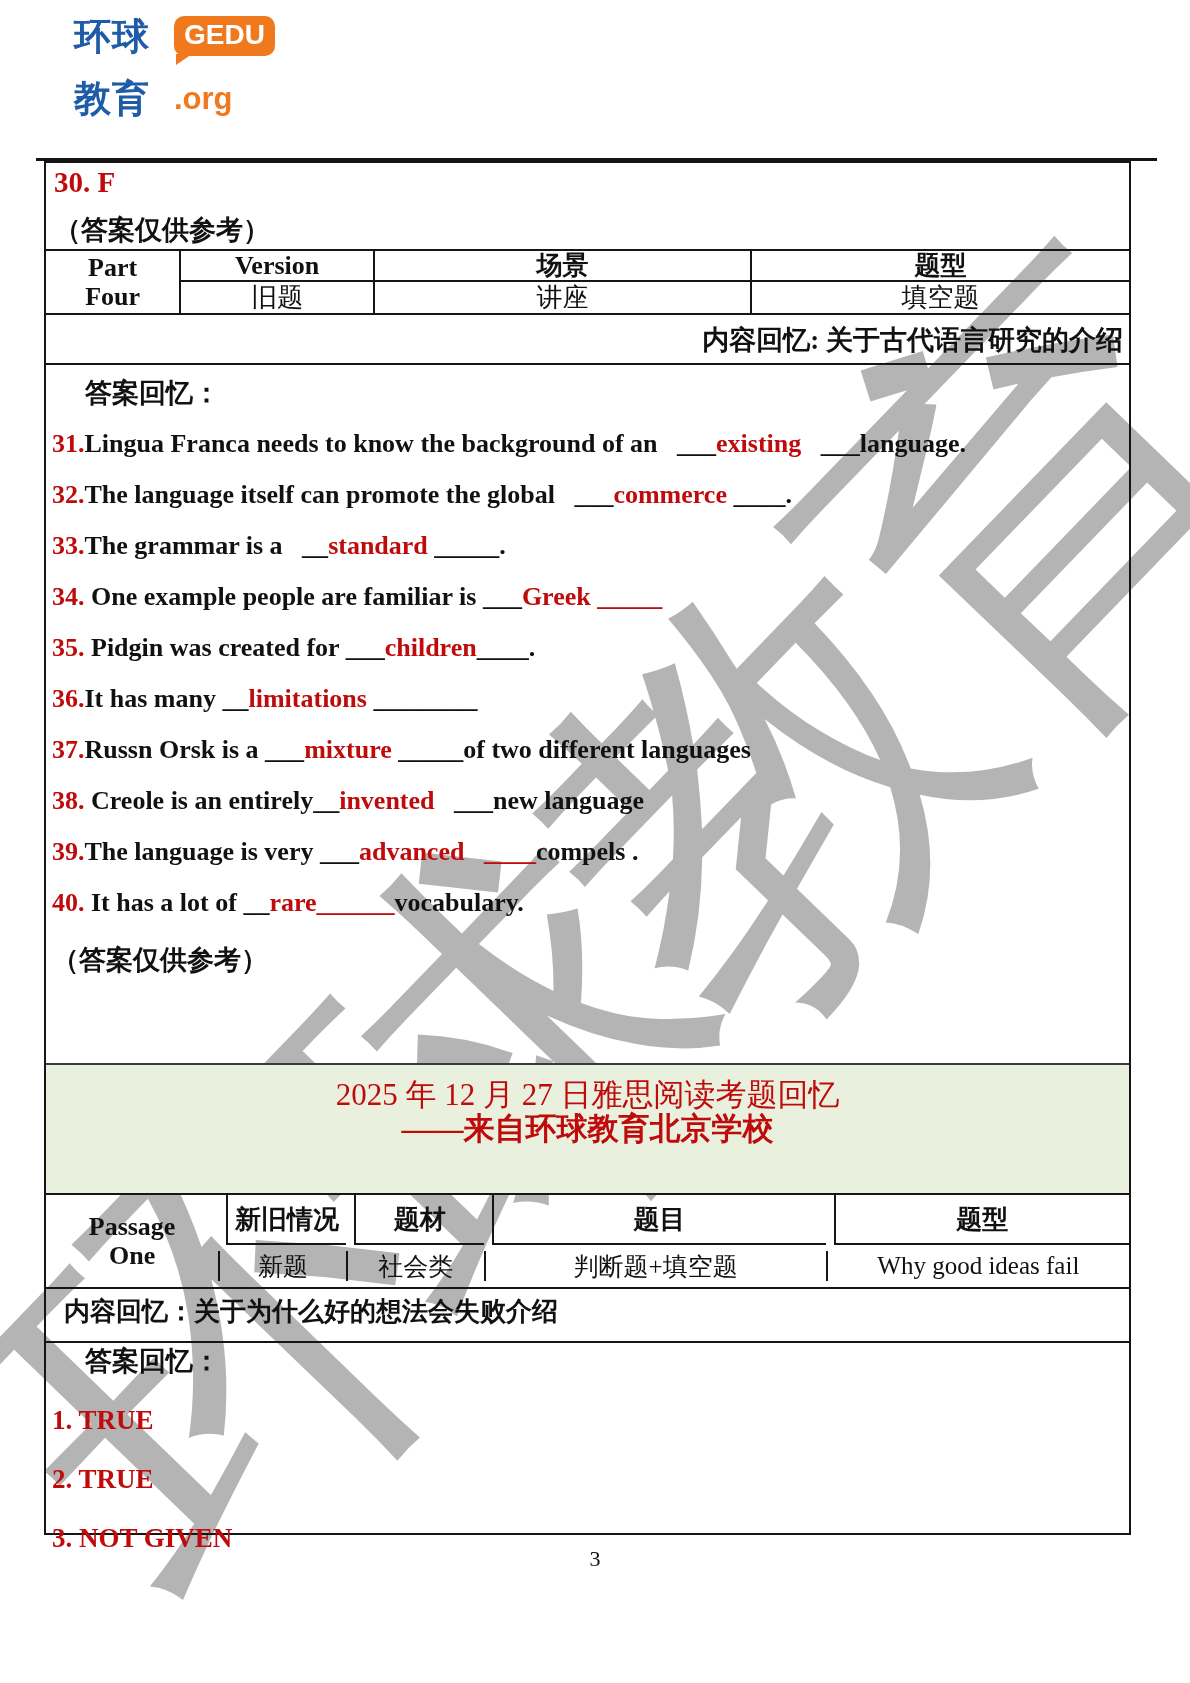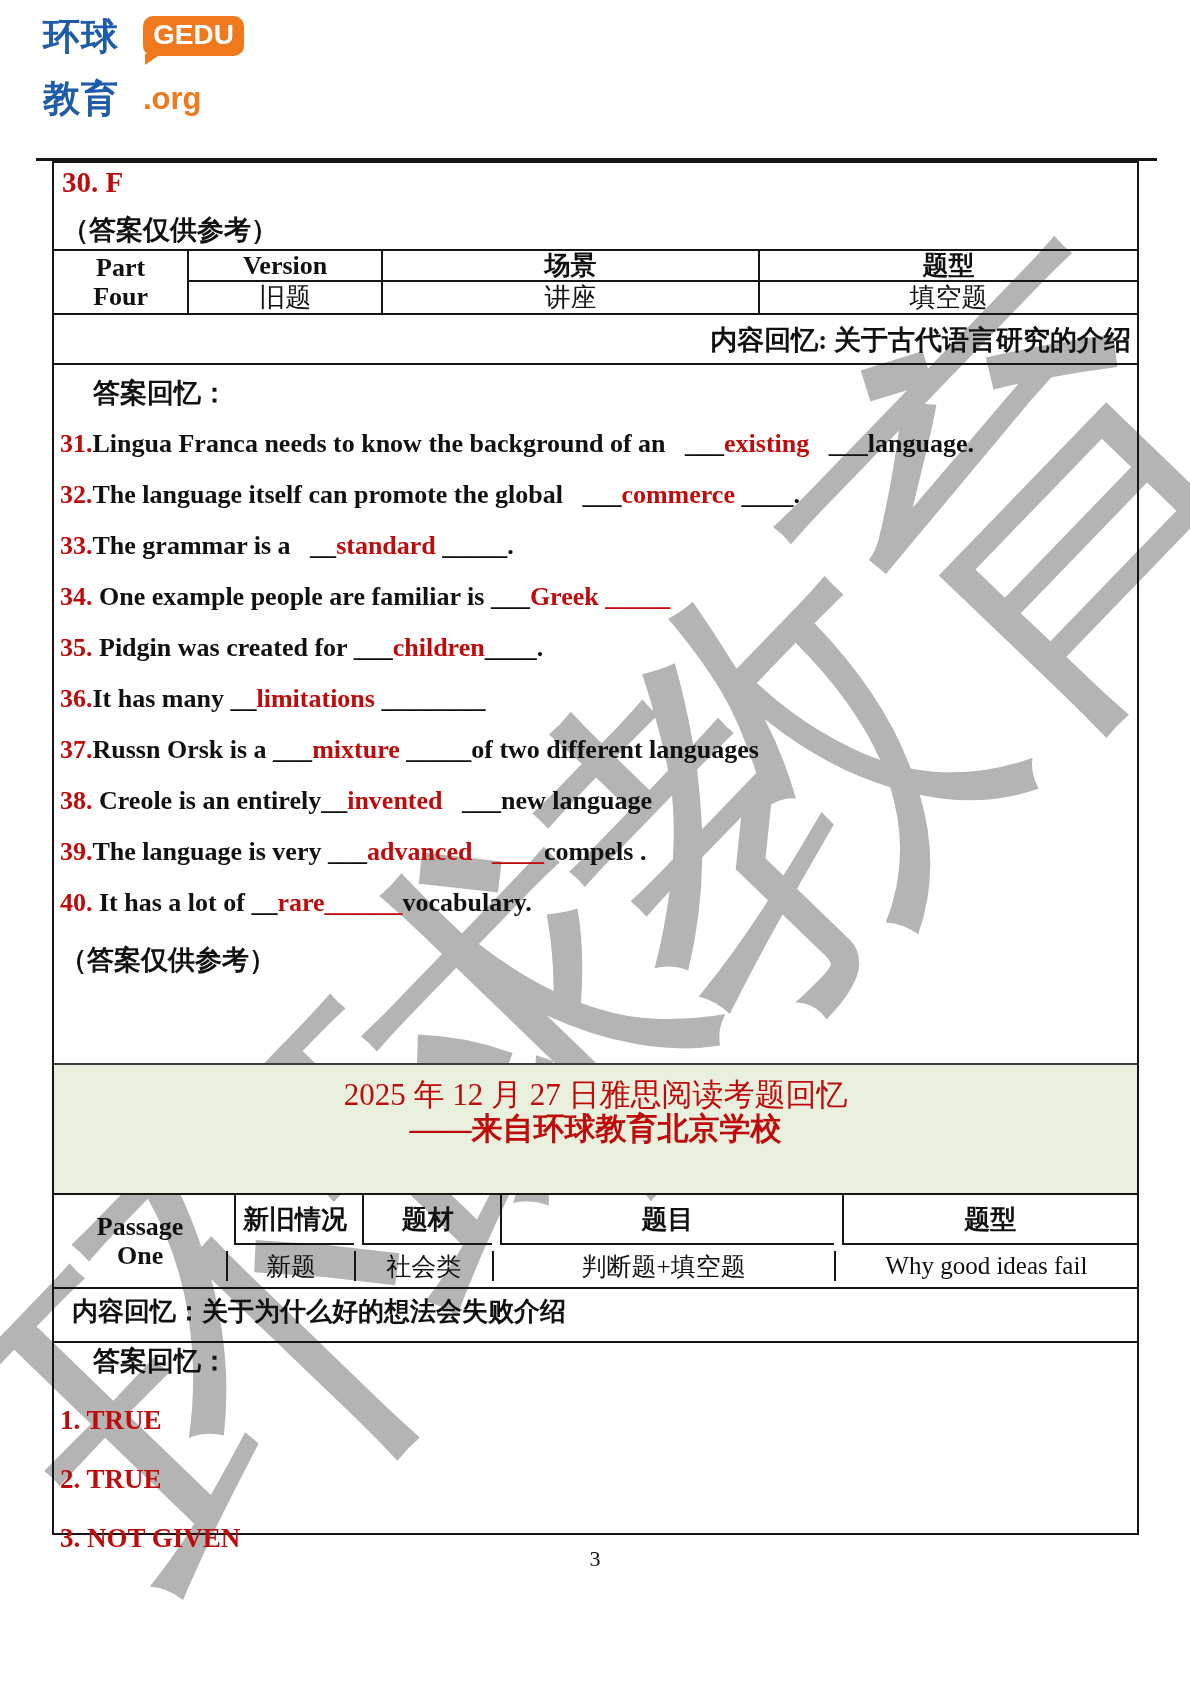--- a/index.html
+++ b/index.html
@@ -3,40 +3,40 @@
 <meta charset="utf-8">
 <style>
   :root{
     --red:#bf0b0b; --blue:#1e5ba8; --orange:#f0791e;
     --banner-bg:#e9f1de; --wm:#aeaeae; --line:#151515;
   }
   html,body{margin:0;padding:0;background:#e8e8e8;}
   .page{position:relative;width:1190px;height:1683px;background:#fff;margin:0 auto;
         overflow:hidden;font-family:"Liberation Serif","DejaVu Serif",serif;color:#111;}
   
-  .logo{position:absolute;left:43px;top:16px;display:grid;
+  .logo{position:absolute;left:74px;top:16px;display:grid;
         grid-template-columns:auto auto;column-gap:8px;row-gap:2px;align-items:center;z-index:3;gap:24px;}
   .logo-cn{color:var(--blue);font-family:"Liberation Sans","DejaVu Sans",sans-serif;
            font-weight:800;font-size:37px;line-height:1.0;letter-spacing:1px;}
   .bubble{position:relative;background:var(--orange);color:#fff;border-radius:10px;
           font-family:"Liberation Sans","DejaVu Sans",sans-serif;font-weight:800;
           font-size:28px;padding:3px 10px 5px;}
   .bubble::after{content:"";position:absolute;left:2px;bottom:-9px;width:0;height:0;
           border-style:solid;border-width:11px 16px 0 0;
           border-color:var(--orange) transparent transparent transparent;}
   .org{color:var(--orange);font-family:"Liberation Sans","DejaVu Sans",sans-serif;
        font-weight:800;font-size:31px;line-height:1;}
   
   .watermark{position:absolute;left:625px;top:945px;z-index:0;white-space:nowrap;
              transform:translate(-50%,-50%) rotate(-46deg);
              font-size:430px;letter-spacing:-34px;color:var(--wm);opacity:.92;
              font-weight:400;pointer-events:none;user-select:none;}
   
   .topline{position:absolute;left:36px;top:158px;width:1121px;height:3px;background:var(--line);z-index:2;}
-  .box{position:absolute;left:52px;top:161px;width:1087px;height:1374px;z-index:1;
+  .box{position:absolute;left:44px;top:161px;width:1087px;height:1374px;z-index:1;
        border:2px solid var(--line);box-sizing:border-box;background:transparent;}
   
   .intro{height:86px;padding:3px 8px 0;box-sizing:border-box;}
   .a30{color:var(--red);font-size:29px;font-weight:700;line-height:32px;}
   .note{font-size:27px;font-weight:700;line-height:30px;}
   .intro .note{margin-top:17px;}
   
   .t1{display:grid;grid-template-columns:12.3% 17.9% 34.8% 35%;
       border-top:2px solid var(--line);border-bottom:2px solid var(--line);}
   .t1 .cell,.t2 .cell{display:flex;align-items:center;justify-content:center;

